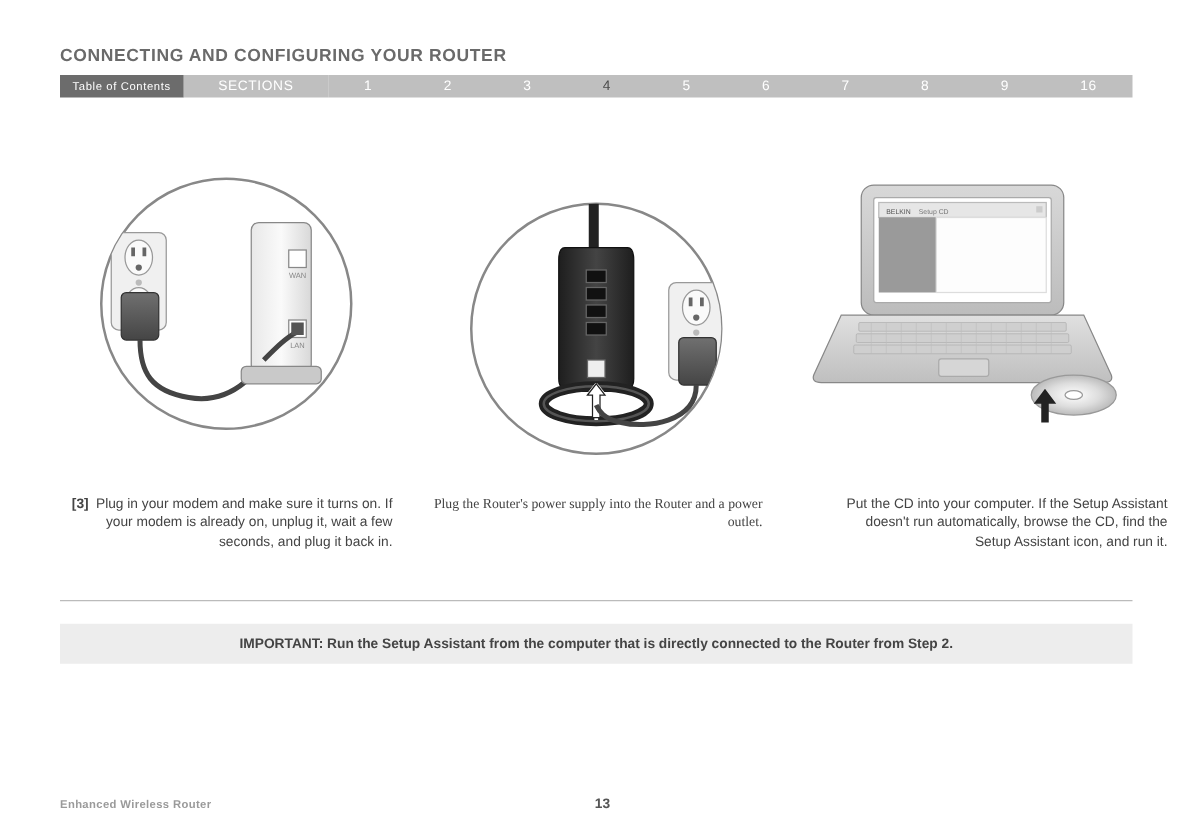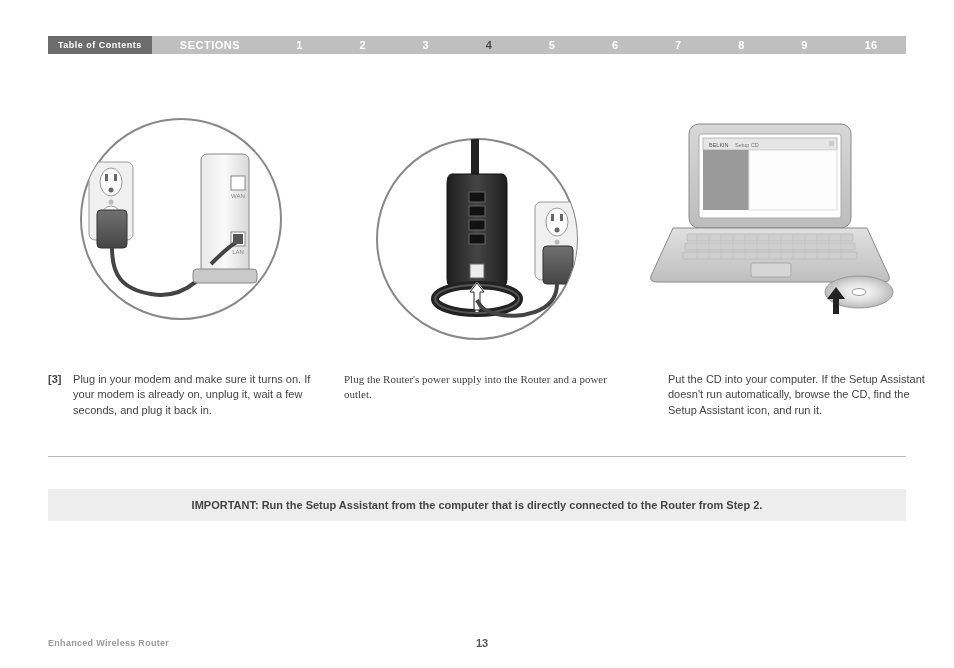--- a/index.html
+++ b/index.html
@@ -21,21 +21,21 @@
     font-weight: bold;
     letter-spacing: 0.5px;
     color: #6a6a6a;
     margin: 0 0 8px 0;
   }
   .navbar {
     display: flex;
     align-items: stretch;
     height: 18px;
     font-size: 9px;
-    font-weight: bold;
+    font-weight: normal;
     color: #fff;
     letter-spacing: 0.5px;
   }
   .navbar .toc {
     background: #6c6c6c;
     display: flex;
     align-items: center;
     padding: 0 10px;
     white-space: nowrap;
   }
@@ -77,40 +77,41 @@
     display: block;
   }
   .captions-row {
     display: flex;
     justify-content: space-between;
     margin-top: 28px;
     gap: 30px;
     font-size: 11px;
     line-height: 1.4;
     color: #444;
+    text-align: right;
   }
   .captions-row .cap {
     flex: 1;
   }
   .captions-row .cap .num {
     font-weight: bold;
     display: inline-block;
     width: 22px;
     vertical-align: top;
   }
   .captions-row .cap .txt {
     display: inline-block;
     width: calc(100% - 26px);
     vertical-align: top;
   }
 
   .important-box {
     margin-top: 38px;
     border-top: 1px solid #bbb;
-    padding-top: 32px;
+    padding-top: 18px;
   }
   .important-box .inner {
     background: #ededed;
     text-align: center;
     font-size: 11px;
     font-weight: bold;
     color: #444;
     padding: 10px 12px;
   }
 
@@ -136,20 +137,21 @@
   }
   .footer .left {
     font-weight: bold;
     letter-spacing: 0.3px;
   }
 </style>
 </head>
 <body>
 
 <div class="page">
+  <h2 class="heading">CONNECTING AND CONFIGURING YOUR ROUTER</h2>
 
   <div class="navbar">
     <div class="toc">Table of Contents</div>
     <div class="sections-label">SECTIONS</div>
     <div class="nums">
       <span>1</span>
       <span>2</span>
       <span>3</span>
       <span class="active">4</span>
       <span>5</span>

